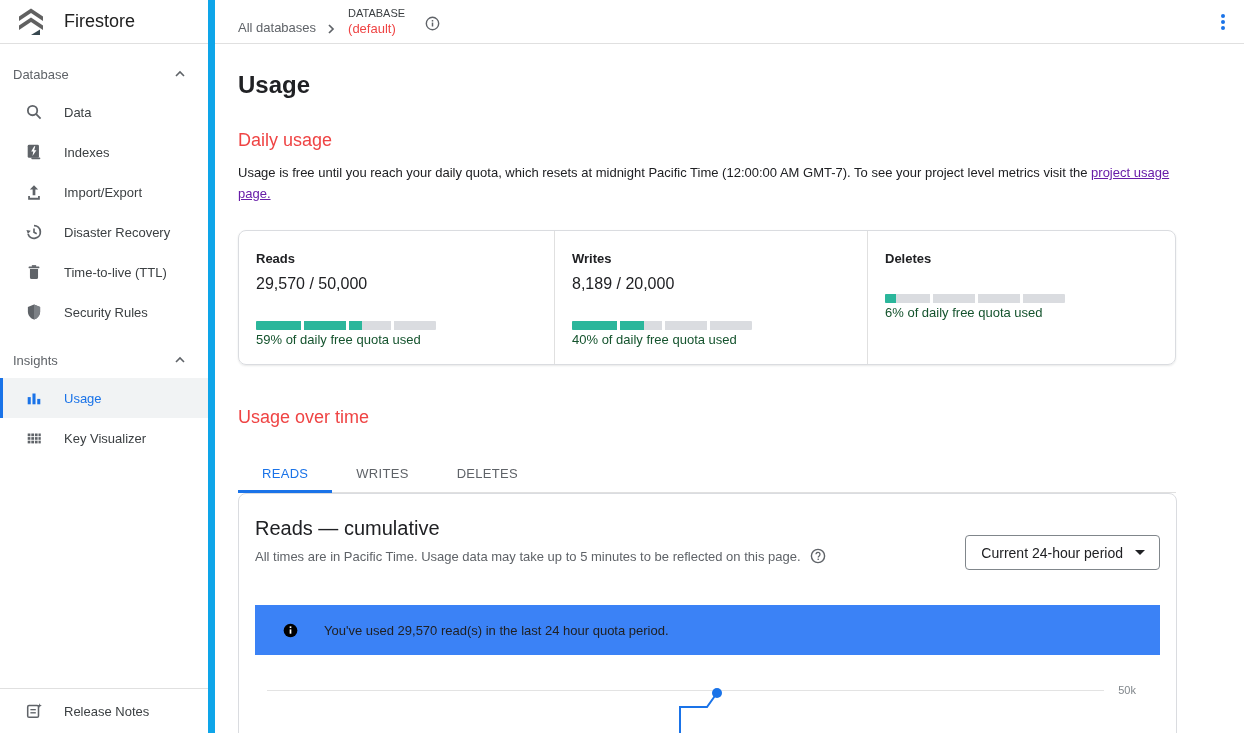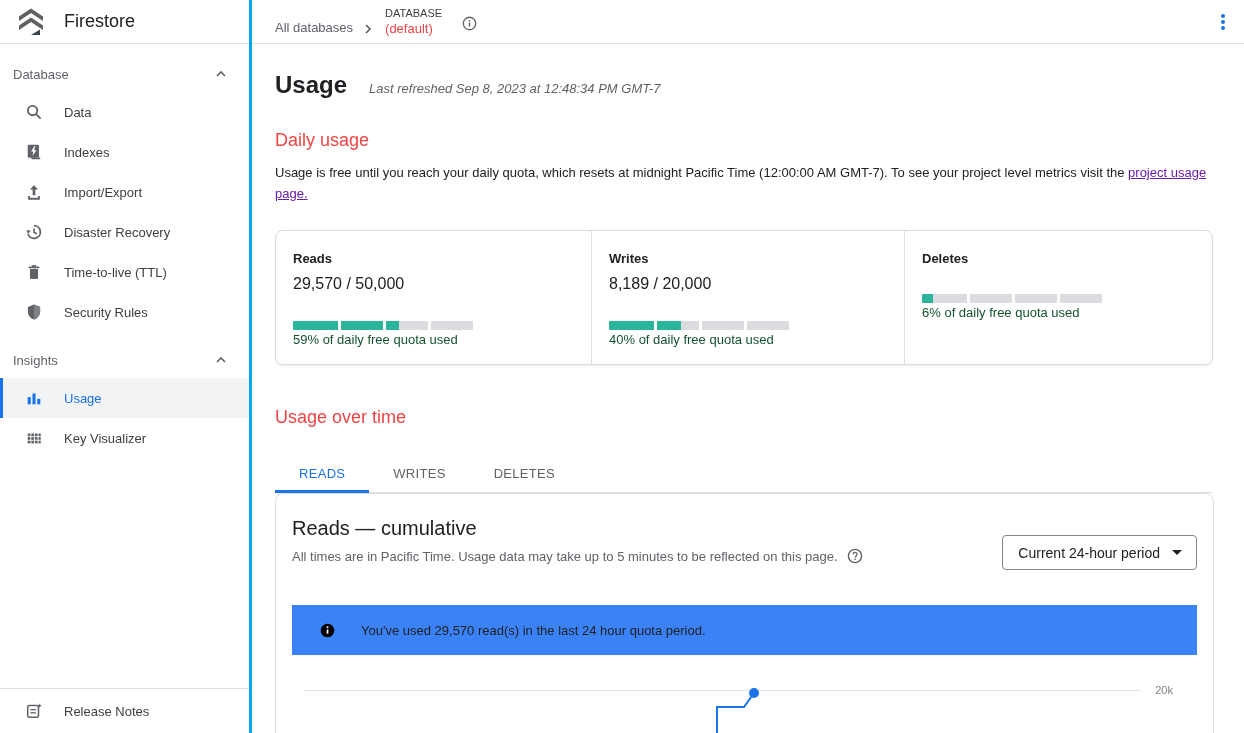--- a/index.html
+++ b/index.html
@@ -1,21 +1,21 @@
 <!DOCTYPE html>
 <html><head>
 <meta charset="utf-8">
 <style>
   * { margin:0; padding:0; box-sizing:border-box; }
   html,body { width:1244px; height:733px; overflow:hidden; background:#fff;
     font-family:"Liberation Sans", sans-serif; color:#202124; }
   .app { display:flex; width:100%; height:100%; }
 
   
-  .sidebar { width:252px; flex-shrink:0; border-right:3px solid #0ea5e9; display:flex; flex-direction:column; }
+  .sidebar { width:215px; flex-shrink:0; border-right:7px solid #0ea5e9; display:flex; flex-direction:column; }
   .sidebar-header { height:44px; display:flex; align-items:center; padding-left:14px; border-bottom:1px solid #e0e0e0; flex-shrink:0;}
   .logo { width:34px; height:34px; margin-right:16px; }
   .app-title { font-size:18px; color:#212121; }
   .nav { flex:1 1 auto; padding-top:12px; }
   .section-header { height:36px; display:flex; align-items:center; justify-content:space-between;
     padding:0 22px 0 13px; font-size:13px; color:#5f6368; cursor:pointer; }
   .nav-item { height:40px; display:flex; align-items:center; padding-left:22px; cursor:pointer;
     font-size:13px; color:#3c4043; border-left:3px solid transparent; }
   .nav-item .ic { width:18px; height:18px; margin-right:21px; flex-shrink:0; display:flex; align-items:center; justify-content:center;}
   .nav-item.selected { background:#f1f3f4; border-left-color:#1a73e8; color:#1a73e8; }
@@ -255,21 +255,20 @@
             <circle cx="7" cy="10" r="2"></circle>
             <circle cx="7" cy="16" r="2"></circle>
           </svg>
       </button>
     </div>
 
     <div class="content">
 
       <div class="title-row">
         <h1 class="page-title">Usage</h1>
-        <span class="refreshed">Last refreshed Sep 8, 2023 at 12:48:34 PM GMT-7</span>
       </div>
 
       <h2 class="section-heading daily-heading">Daily usage</h2>
       <p class="daily-desc"><span>Usage is free until you reach your daily quota, which resets at midnight Pacific Time (12:00:00 AM GMT-7). To see your project level metrics visit the </span><a>project usage page.</a></p>
 
       <div class="quota-card">
         <div class="quota-col">
           <div class="quota-label">Reads</div>
           <div class="quota-value">29,570 / 50,000</div>
           <div class="quota-bar">
@@ -338,21 +337,21 @@
                 <circle cx="8" cy="8" r="7.3" fill="#000"></circle>
                 <rect x="7.1" y="6.8" width="1.8" height="4.6" fill="#fff"></rect>
                 <rect x="7.1" y="3.6" width="1.8" height="1.8" fill="#fff"></rect>
               </svg>
           </span>
           <span class="banner-text">You've used 29,570 read(s) in the last 24 hour quota period.</span>
         </div>
 
         <div class="chart-area">
           <div class="gridline"></div>
-          <span class="ytick">20k</span>
+          <span class="ytick">50k</span>
           <div class="chart-svg-wrap">
             <svg id="chart-svg" width="906" height="120" viewBox="0 0 906 120">
                 <polyline points="425,120 425,40 452,40 462,26" fill="none" stroke="#1a73e8" stroke-width="2"></polyline>
                 <circle cx="462" cy="26" r="5" fill="#1a73e8"></circle>
               </svg>
           </div>
         </div>
       </div>
 
     </div>

